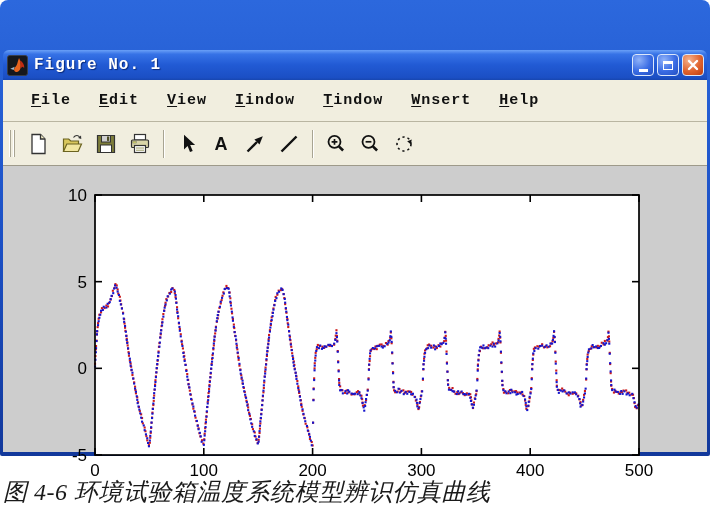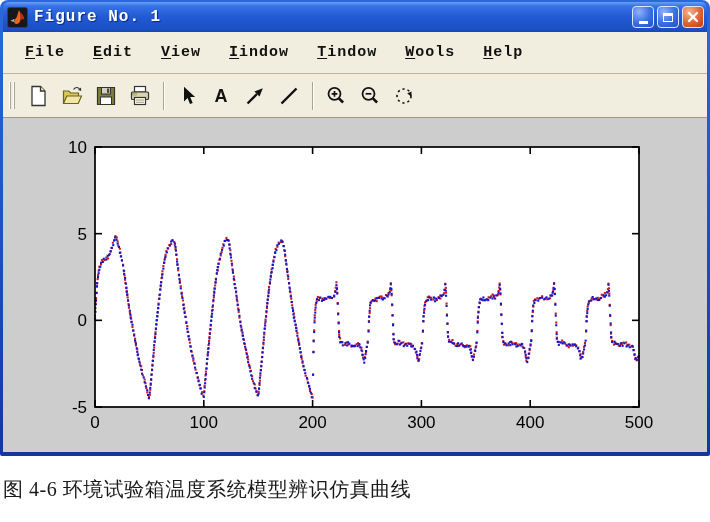--- a/index.html
+++ b/index.html
@@ -6,37 +6,37 @@
   body{width:710px;height:522px;background:#ffffff;position:relative;overflow:hidden;
        font-family:"Liberation Sans","DejaVu Sans",sans-serif;}
 
   
   .window{position:absolute;left:0;top:0;width:710px;height:456px;box-sizing:border-box;
           padding:2px 3px 4px 3px;border-radius:8px 8px 2px 2px;
           background:linear-gradient(180deg,#2c68dd 0%,#1b4fc4 55%,#12389b 100%);
           display:flex;flex-direction:column;}
   .titlebar{height:30px;flex:0 0 30px;display:flex;align-items:center;
             border-radius:6px 6px 0 0;padding:0 3px 0 4px;
-            background:linear-gradient(180deg,#6aa0f7 0%,#3672e6 14%,#215ad4 50%,#1b4fc4 92%,#1746b0 100%);}
+            background:linear-gradient(180deg,#6aa0f7 0%,#3672e6 14%,#215ad4 50%,#1b4fc4 92%,#1746b0 100%);margin-top:48px;}
   .title-icon{width:21px;height:21px;margin-right:6px;flex:0 0 21px;}
   .title-text{color:#ffffff;font-family:"Liberation Mono","DejaVu Sans Mono",monospace;
               font-weight:bold;font-size:16px;letter-spacing:1px;
               text-shadow:1px 1px 1px #0a2a7a;flex:1 1 auto;white-space:nowrap;}
   .win-buttons{display:flex;align-items:center;}
   .wbtn{width:22px;height:22px;margin-left:3px;border:1px solid #dce8fb;border-radius:4px;
         box-sizing:border-box;display:flex;align-items:center;justify-content:center;}
   .wbtn.bluebtn{background:radial-gradient(circle at 30% 25%,#8fb2f9 0%,#3a6ce4 55%,#2350c2 100%);}
   .wbtn.redbtn{background:radial-gradient(circle at 30% 25%,#f6b28c 0%,#e0642f 55%,#bd3b0e 100%);}
   .glyph-min{display:block;width:9px;height:3px;background:#ffffff;margin-top:11px;}
   .glyph-max{display:block;width:10px;height:9px;box-sizing:border-box;
              border:1px solid #ffffff;border-top-width:3px;margin-top:1px;}
 
   
   .menubar{height:42px;flex:0 0 42px;background:#f1eedf;border-bottom:1px solid #b9b5a1;
-           box-sizing:border-box;display:flex;align-items:center;padding-left:22px;
+           box-sizing:border-box;display:flex;align-items:center;padding-left:28px;
            font-family:"Liberation Mono","DejaVu Sans Mono",monospace;
            font-weight:bold;font-size:15px;color:#111;}
   .menu-item{margin-right:28px;white-space:nowrap;letter-spacing:1px;}
   .mn{text-decoration:underline;text-underline-offset:2px;}
 
   
   .toolbar{height:44px;flex:0 0 44px;background:#f1eedf;border-bottom:1px solid #9e9a8a;
            box-sizing:border-box;display:flex;align-items:center;padding-left:6px;}
   .tb-grip{width:8px;height:27px;margin-right:6px;display:flex;}
   .tb-grip i{display:block;width:2px;height:100%;margin-right:2px;
@@ -46,21 +46,21 @@
   .tb-sep{width:1px;height:28px;background:#a8a492;border-right:1px solid #ffffff;margin:0 7px 0 4px;}
 
   
   .client{flex:1 1 auto;background:#cdcdcd;position:relative;}
   .client svg{position:absolute;left:0;top:0;}
   svg text{font-family:"Liberation Sans","DejaVu Sans",sans-serif;}
 
   
   .caption{position:absolute;left:3px;top:476px;width:704px;
            font-family:"Liberation Serif","DejaVu Serif",serif;
-           font-size:20px;color:#1a1a1a;letter-spacing:0.5px;white-space:nowrap;}
+           font-size:24px;color:#1a1a1a;letter-spacing:0.5px;white-space:nowrap;font-style:italic;}
 </style>
 </head>
 <body>
 
 <div class="window">
 
   <div class="titlebar">
     <svg class="title-icon" viewBox="0 0 22 22">
       <rect x="0.5" y="0.5" width="21" height="21" rx="2.5" fill="#16181c" stroke="#3a3f48"></rect>
       <path d="M12.6 3.2c1.5 2.8 2.5 7.4 1.4 11-.8 2.7-2.7 4-4.6 3.6-1.6-.3-2.4-1.8-1.8-3.3.8-2 2.4-2.7 3.2-5.6.5-1.8 1-3.8 1.8-5.7z" fill="#e8641e"></path>
@@ -82,21 +82,21 @@
       </div>
     </div>
   </div>
 
   <div class="menubar">
     <div class="menu-item"><span class="mn">F</span><span>ile</span></div>
     <div class="menu-item"><span class="mn">E</span><span>dit</span></div>
     <div class="menu-item"><span class="mn">V</span><span>iew</span></div>
     <div class="menu-item"><span class="mn">I</span><span>indow</span></div>
     <div class="menu-item"><span class="mn">T</span><span>indow</span></div>
-    <div class="menu-item"><span class="mn">W</span><span>ools</span></div>
+    <div class="menu-item"><span class="mn">W</span><span>nsert</span></div>
     <div class="menu-item"><span class="mn">H</span><span>elp</span></div>
   </div>
 
   <div class="toolbar">
     <div class="tb-grip">
         <i></i>
         <i></i>
       </div>
 
     <div class="tb-btn">

